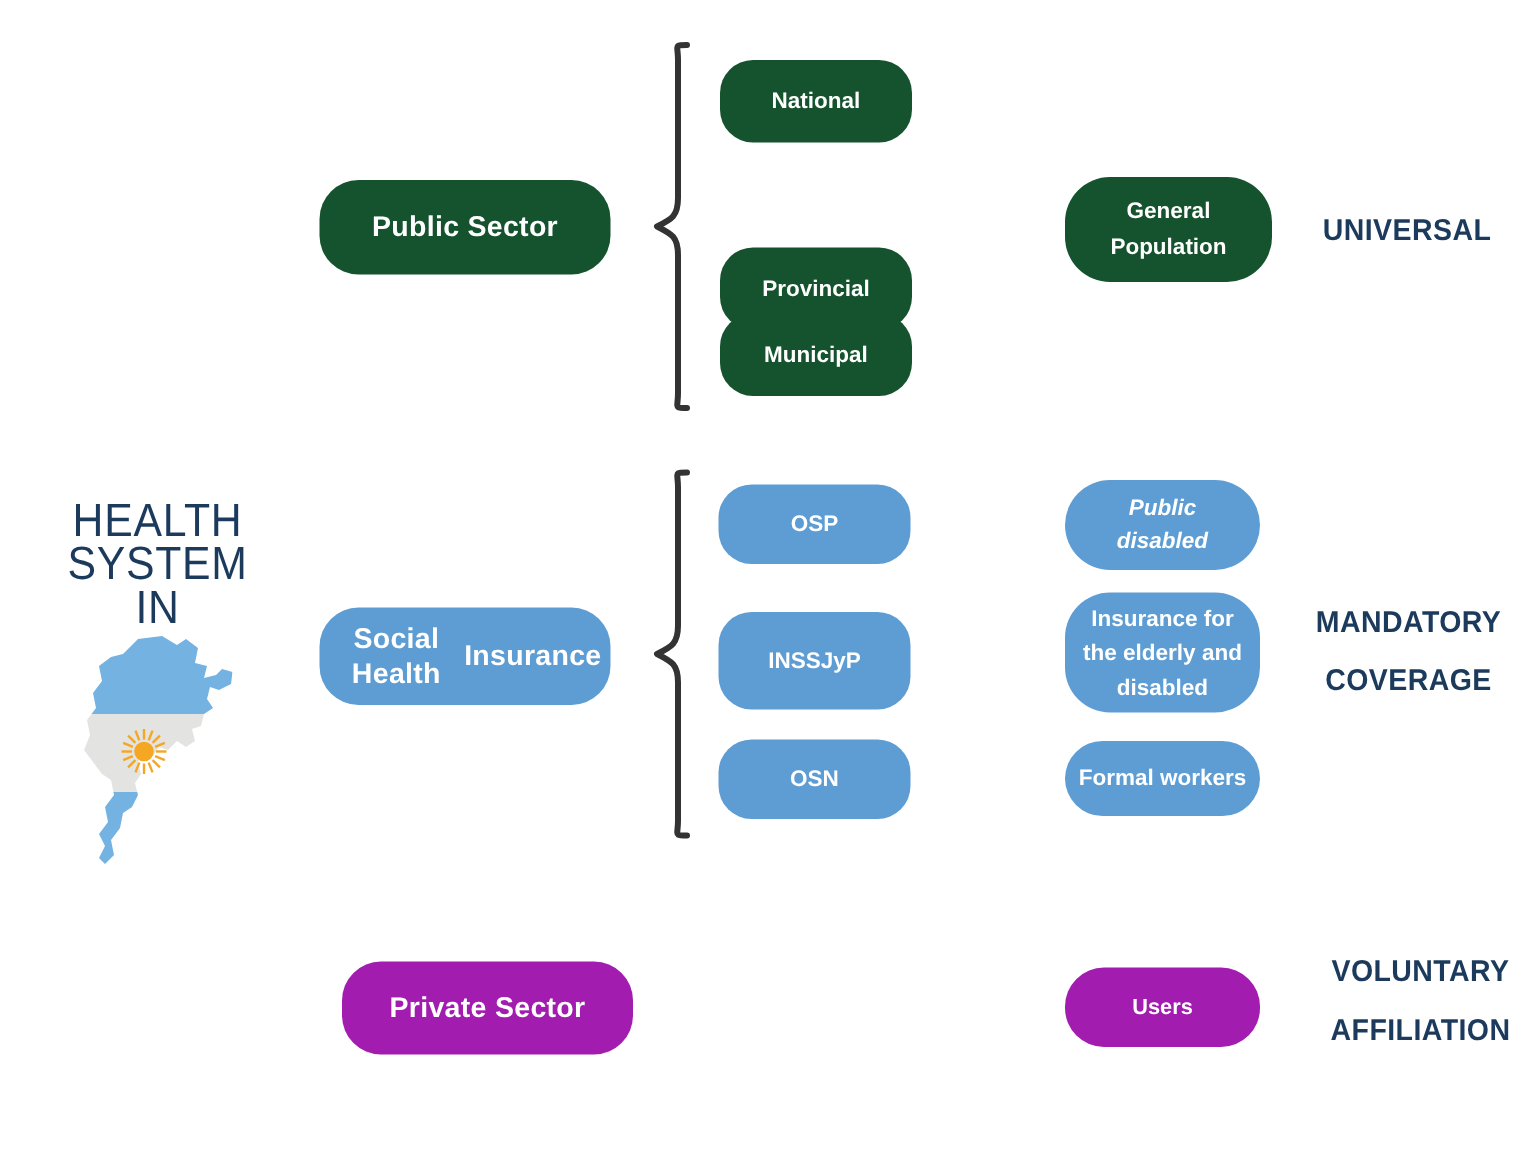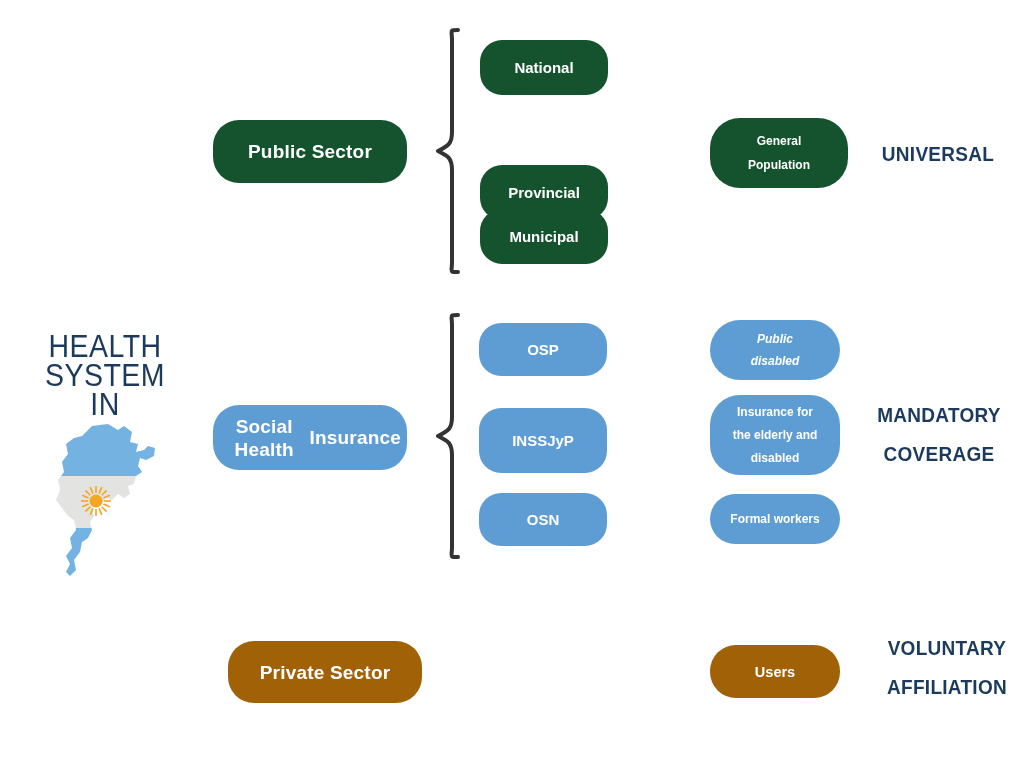--- a/index.html
+++ b/index.html
@@ -51,30 +51,30 @@
     line-height:23px;
     letter-spacing:0.2px;
   }
   .pill.sub{
     border-radius:22px;
     font-size:15px;
     line-height:19px;
   }
   .pill.target{
     border-radius:30px;
-    font-size:12px;
+    font-size:15px;
     line-height:24px;
   }
   .pill.users{
     border-radius:26px;
     font-size:14.5px;
   }
   .orange{background:#14532d;}
   .blue{background:#5e9dd3;}
-  .grey{background:#a16207;}
+  .grey{background:#a21caf;}
 
   
   .coverage{
     position:absolute;
     color:#1b3a5c;
     font-family:"Liberation Sans Narrow","Liberation Sans",sans-serif;
     font-weight:bold;
     font-size:20px;
     line-height:39px;
     letter-spacing:0.3px;

